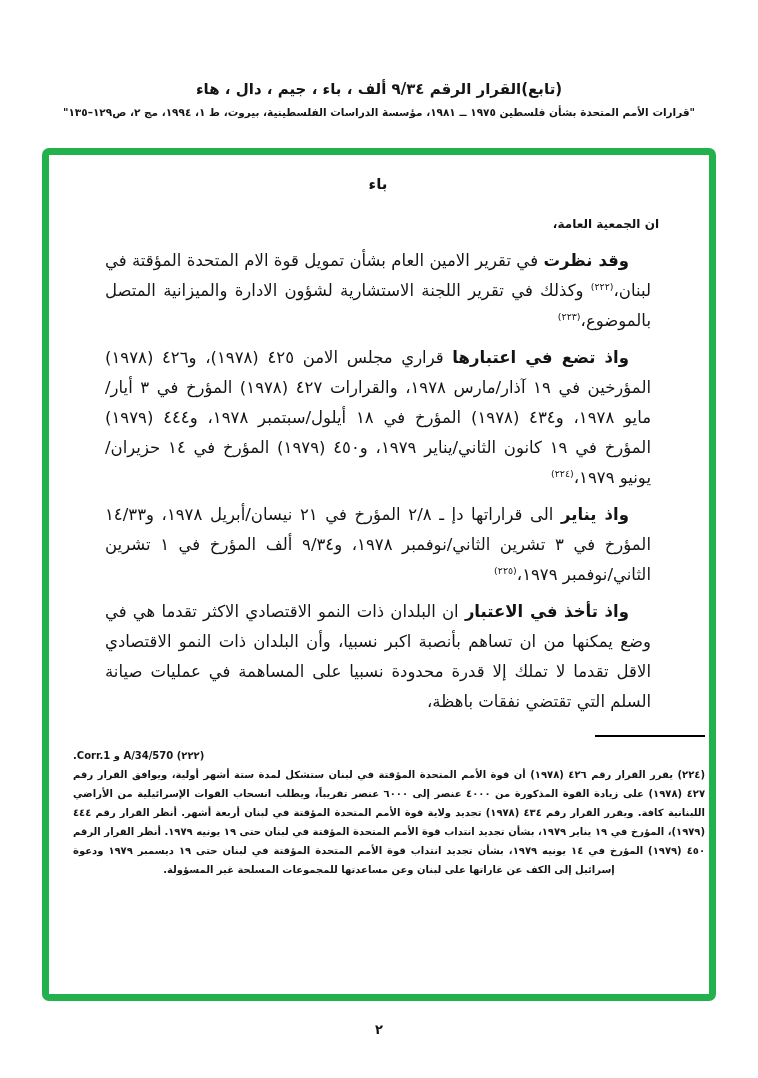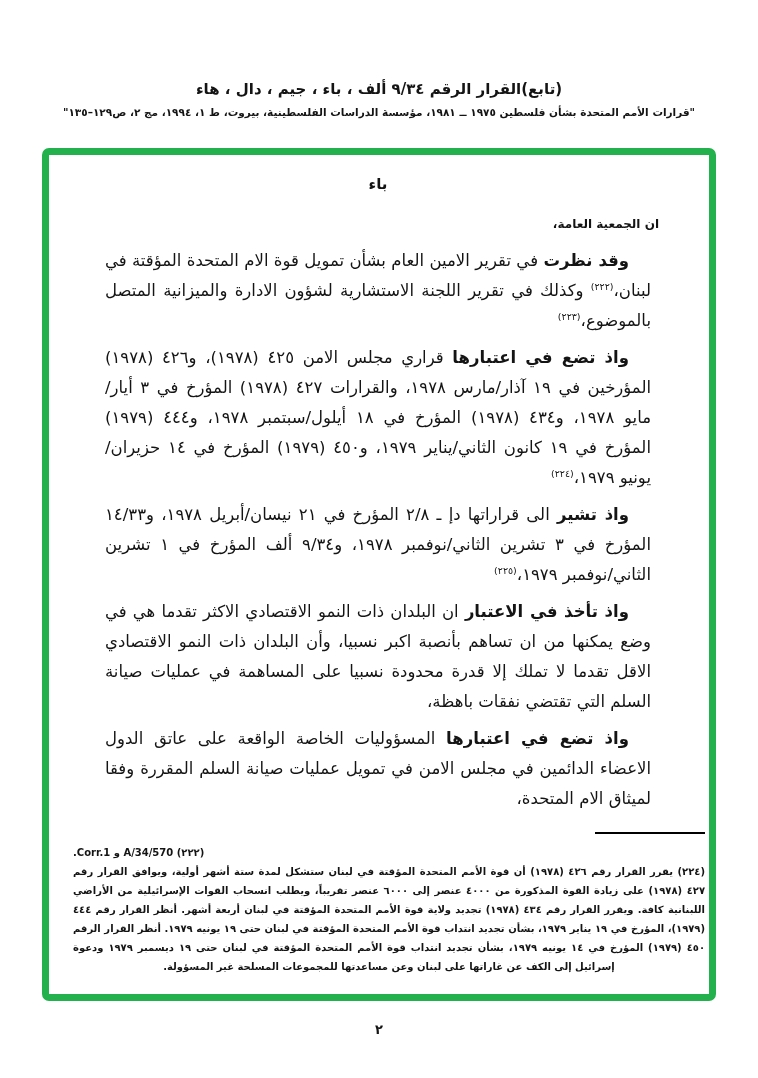--- a/index.html
+++ b/index.html
@@ -46,23 +46,22 @@
     <div class="hdr-title">(تابع)القرار الرقم ٩/٣٤ ألف ، باء ، جيم ، دال ، هاء</div>
     <div class="hdr-citation">"قرارات الأمم المتحدة بشأن فلسطين ١٩٧٥ ــ ١٩٨١، مؤسسة الدراسات الفلسطينية، بيروت، ط ١، ١٩٩٤، مج ٢، ص١٢٩–١٣٥"</div>
   </header>
 
   <section class="frame" style="border-color: rgb(34, 177, 76);">
     <div class="section-heading">باء</div>
     <p class="opening">ان الجمعية العامة،</p>
     <div>
         <p class="para"><b>وقد نظرت</b><span> في تقرير الامين العام بشأن تمويل قوة الام المتحدة المؤقتة في لبنان،</span><sup>(٢٢٢)</sup><span> وكذلك في تقرير اللجنة الاستشارية لشؤون الادارة والميزانية المتصل بالموضوع،</span><sup>(٢٢٣)</sup></p>
         <p class="para"><b>واذ تضع في اعتبارها</b><span> قراري مجلس الامن ٤٢٥ (١٩٧٨)، و٤٢٦ (١٩٧٨) المؤرخين في ١٩ آذار/مارس ١٩٧٨، والقرارات ٤٢٧ (١٩٧٨) المؤرخ في ٣ أيار/مايو ١٩٧٨، و٤٣٤ (١٩٧٨) المؤرخ في ١٨ أيلول/سبتمبر ١٩٧٨، و٤٤٤ (١٩٧٩) المؤرخ في ١٩ كانون الثاني/يناير ١٩٧٩، و٤٥٠ (١٩٧٩) المؤرخ في ١٤ حزيران/يونيو ١٩٧٩،</span><sup>(٢٢٤)</sup></p>
-        <p class="para"><b>واذ تشير</b><span> الى قراراتها دإ ـ ٢/٨ المؤرخ في ٢١ نيسان/أبريل ١٩٧٨، و١٤/٣٣ المؤرخ في ٣ تشرين الثاني/نوفمبر ١٩٧٨، و٩/٣٤ ألف المؤرخ في ١ تشرين الثاني/نوفمبر ١٩٧٩،</span><sup>(٢٢٥)</sup></p>
+        <p class="para"><b>واذ يناير</b><span> الى قراراتها دإ ـ ٢/٨ المؤرخ في ٢١ نيسان/أبريل ١٩٧٨، و١٤/٣٣ المؤرخ في ٣ تشرين الثاني/نوفمبر ١٩٧٨، و٩/٣٤ ألف المؤرخ في ١ تشرين الثاني/نوفمبر ١٩٧٩،</span><sup>(٢٢٥)</sup></p>
         <p class="para"><b>واذ تأخذ في الاعتبار</b><span> ان البلدان ذات النمو الاقتصادي الاكثر تقدما هي في وضع يمكنها من ان تساهم بأنصبة اكبر نسبيا، وأن البلدان ذات النمو الاقتصادي الاقل تقدما لا تملك إلا قدرة محدودة نسبيا على المساهمة في عمليات صيانة السلم التي تقتضي نفقات باهظة،</span></p>
-        <p class="para"><b>واذ تضع في اعتبارها</b><span> المسؤوليات الخاصة الواقعة على عاتق الدول الاعضاء الدائمين في مجلس الامن في تمويل عمليات صيانة السلم المقررة وفقا لميثاق الام المتحدة،</span></p>
       </div>
 
     <div class="footnotes">
       <div class="fn-rule"></div>
       <div>
           <div class="fn fn-short">(٢٢٢) A/34/570 و Corr.1.</div>
           <div class="fn fn-long">(٢٢٤) يقرر القرار رقم ٤٢٦ (١٩٧٨) أن قوة الأمم المتحدة المؤقتة في لبنان ستشكل لمدة ستة أشهر أولية، ويوافق القرار رقم ٤٢٧ (١٩٧٨) على زيادة القوة المذكورة من ٤٠٠٠ عنصر إلى ٦٠٠٠ عنصر تقريباً، ويطلب انسحاب القوات الإسرائيلية من الأراضي اللبنانية كافة. ويقرر القرار رقم ٤٣٤ (١٩٧٨) تجديد ولاية قوة الأمم المتحدة المؤقتة في لبنان أربعة أشهر. أنظر القرار رقم ٤٤٤ (١٩٧٩)، المؤرخ في ١٩ يناير ١٩٧٩، بشأن تجديد انتداب قوة الأمم المتحدة المؤقتة في لبنان حتى ١٩ يونيه ١٩٧٩. أنظر القرار الرقم ٤٥٠ (١٩٧٩) المؤرخ في ١٤ يونيه ١٩٧٩، بشأن تجديد انتداب قوة الأمم المتحدة المؤقتة في لبنان حتى ١٩ ديسمبر ١٩٧٩ ودعوة إسرائيل إلى الكف عن غاراتها على لبنان وعن مساعدتها للمجموعات المسلحة غير المسؤولة.</div>
         </div>
     </div>
   </section>

